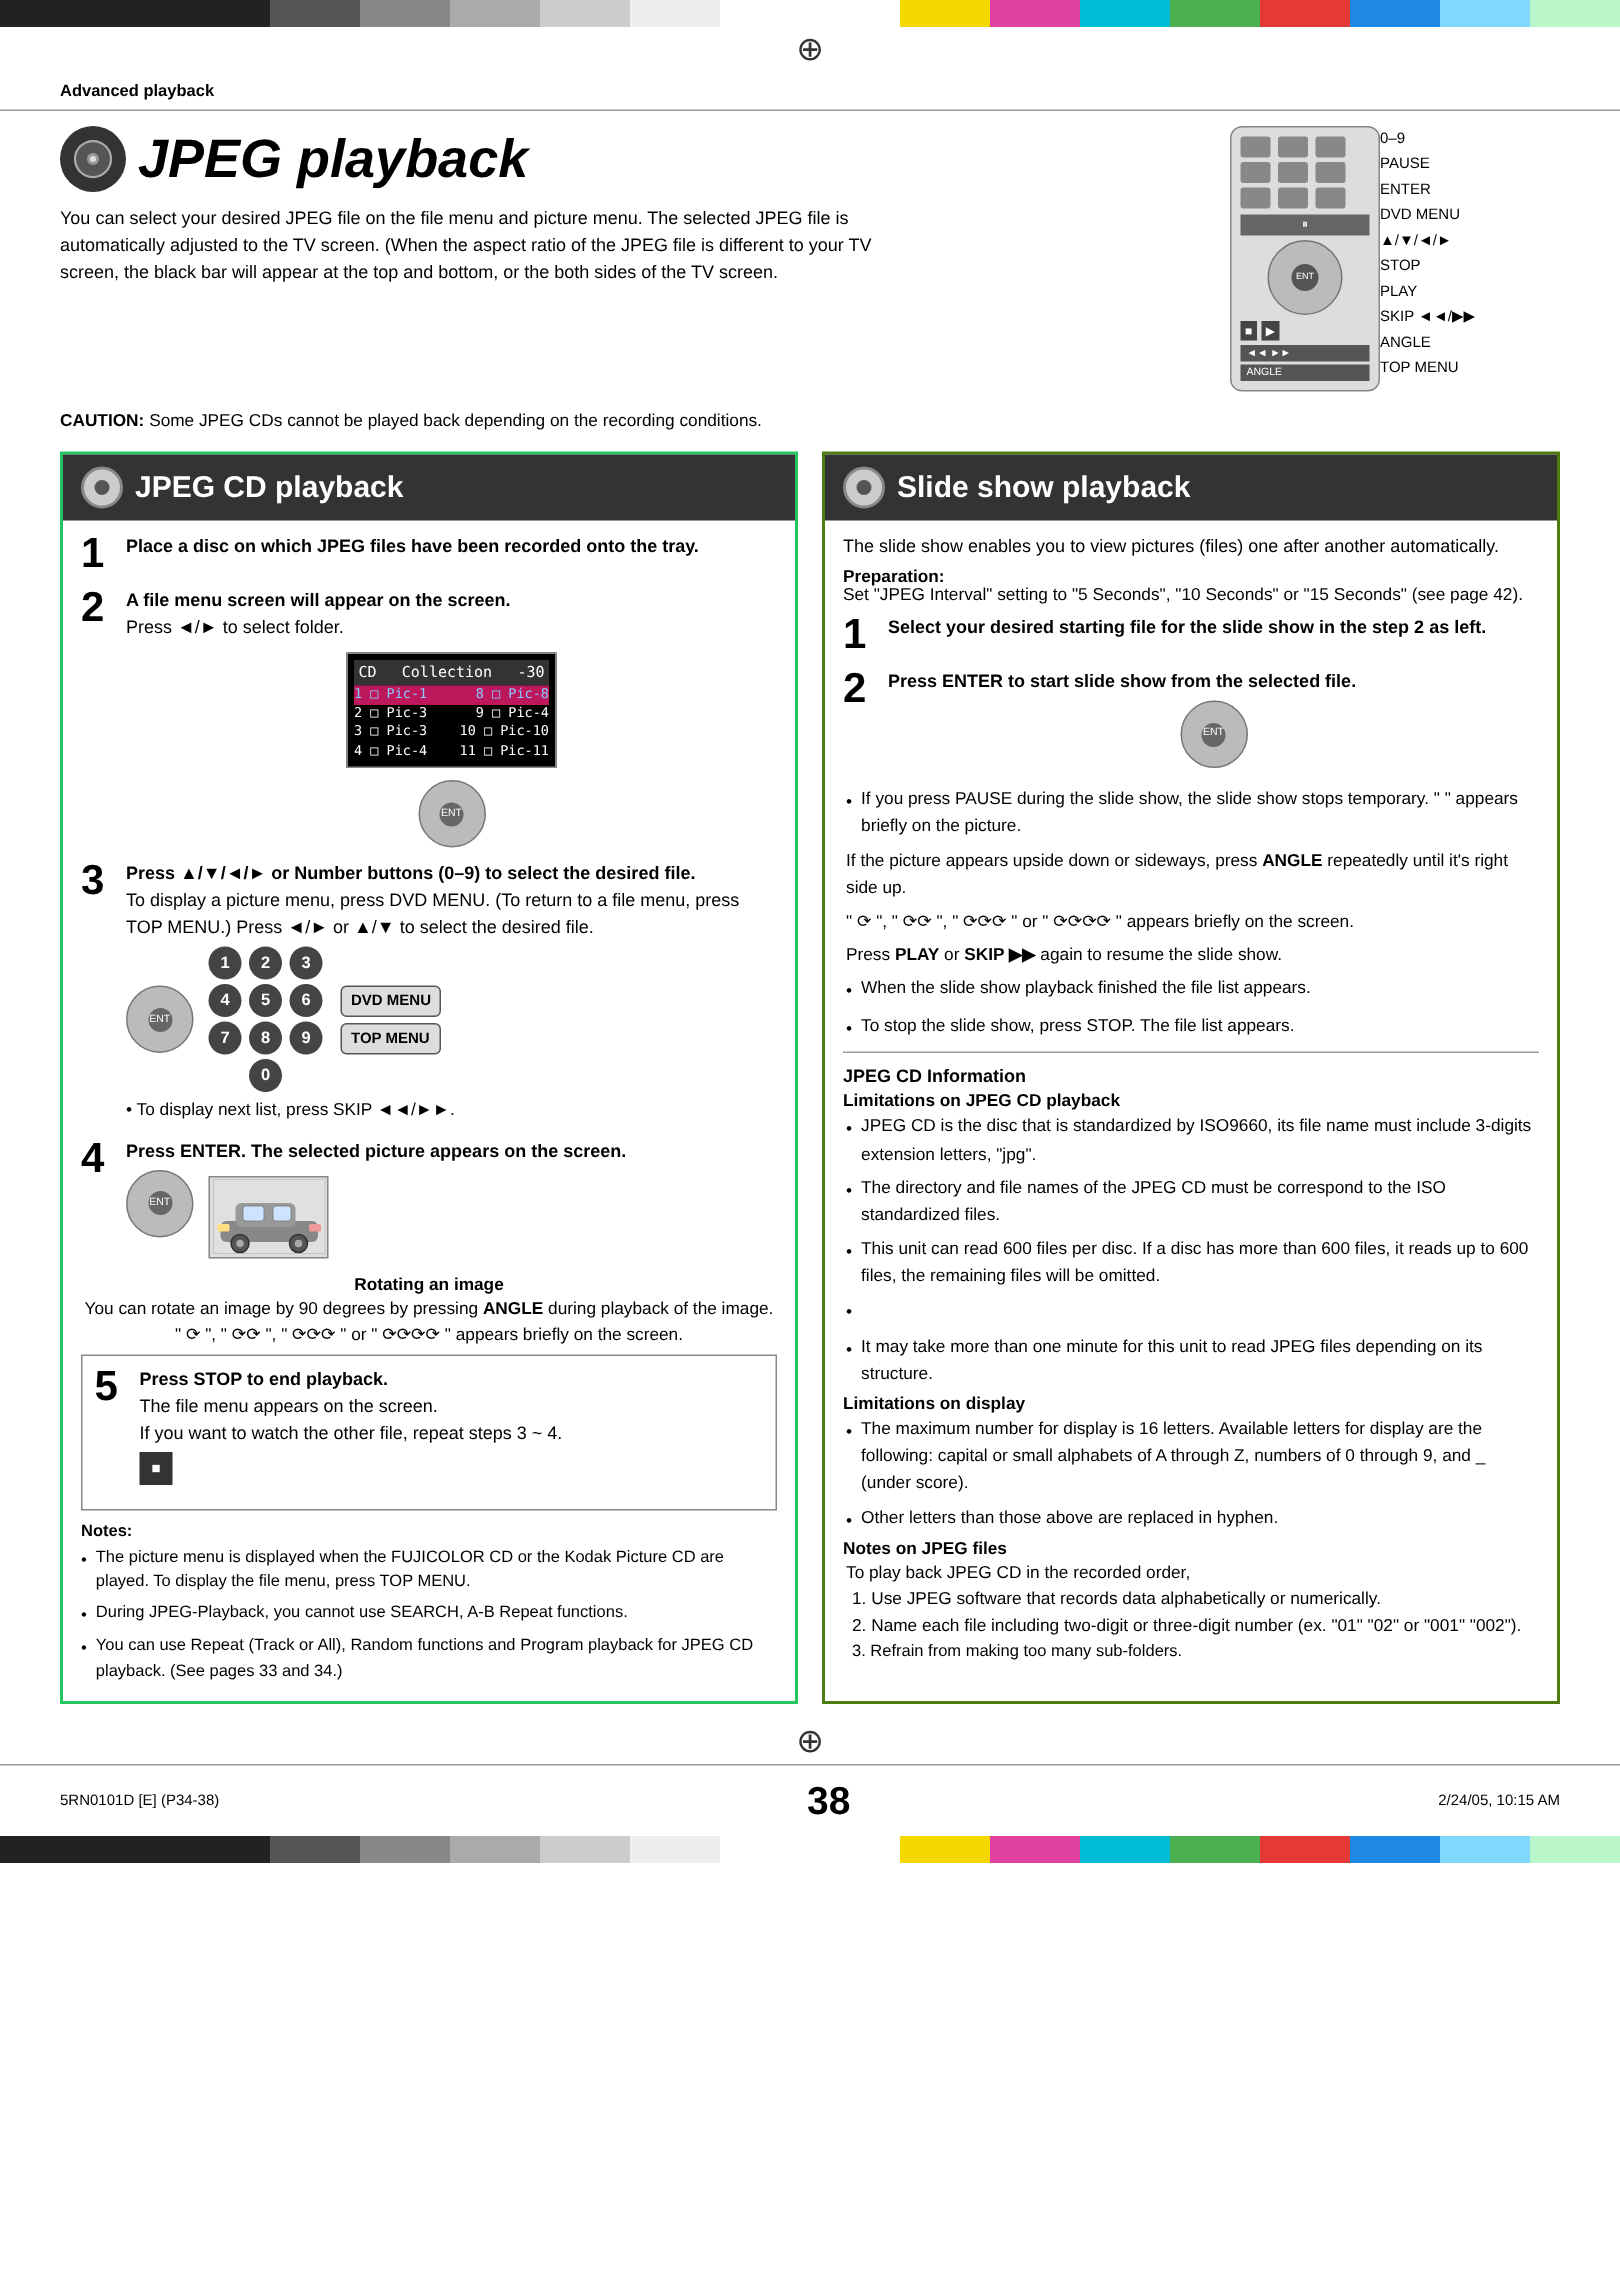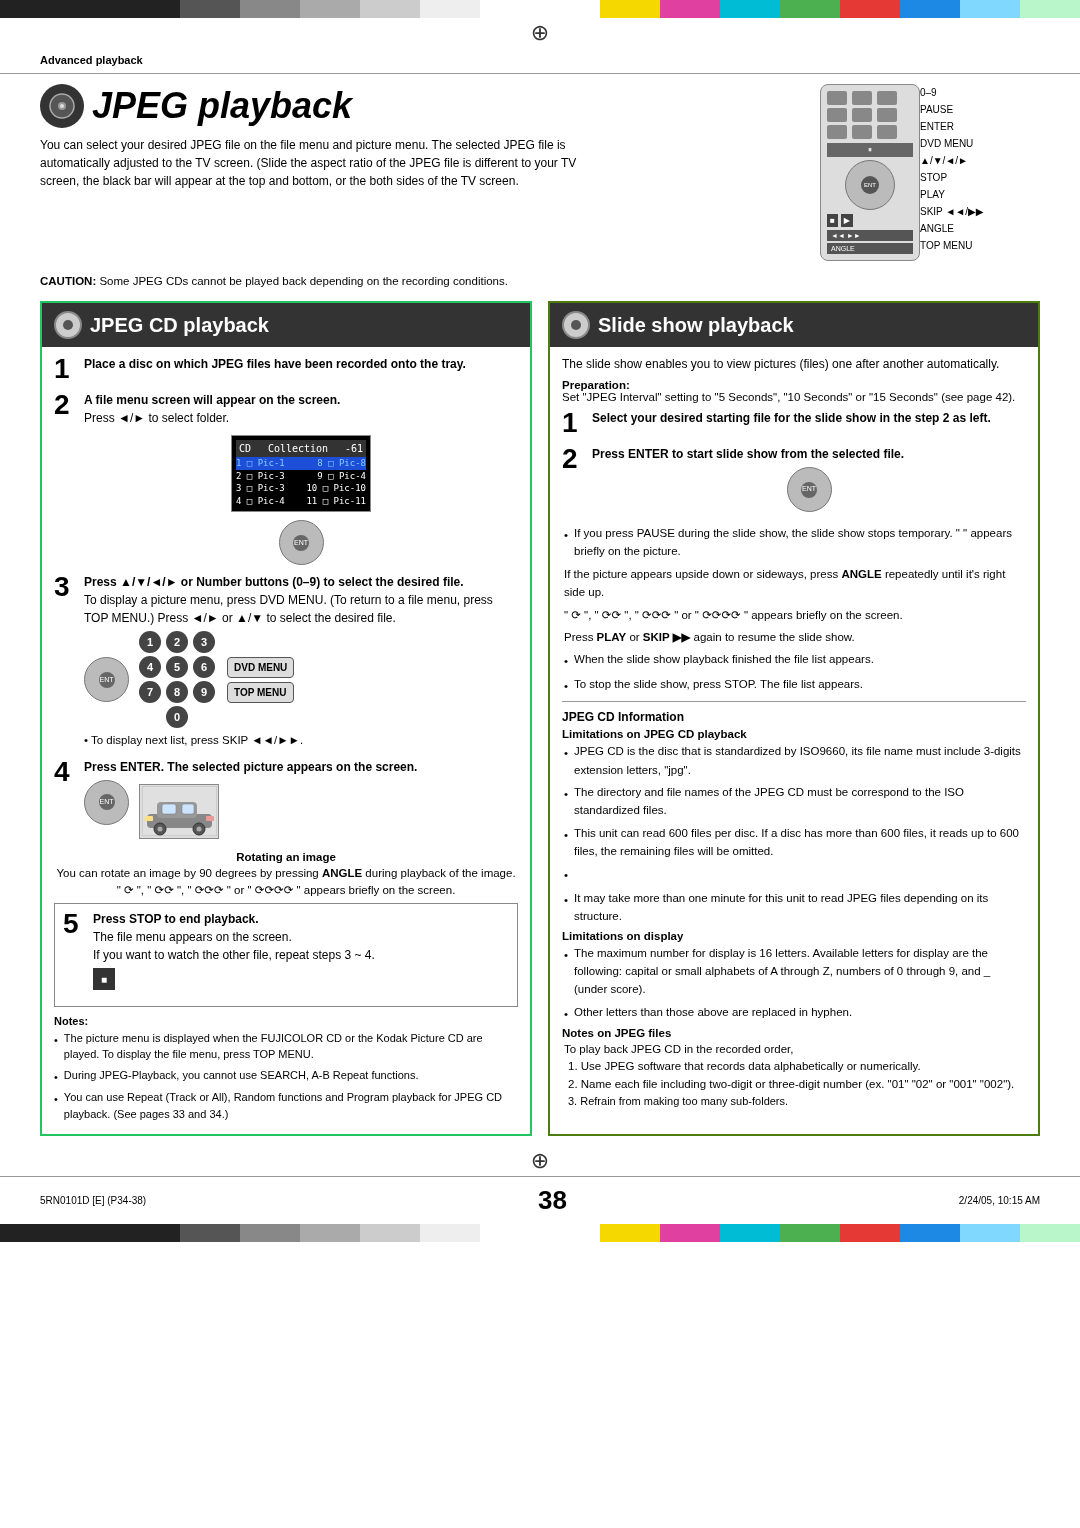--- a/index.html
+++ b/index.html
@@ -239,21 +239,21 @@
       margin: 4px auto;
       font-family: monospace;
     }
     .file-menu-box .fm-row {
       display: flex;
       justify-content: space-between;
       font-size: 9px;
       line-height: 1.4;
     }
     .file-menu-box .fm-row.selected {
-      background: #1d4ed8;
+      background: #be185d;
       color: #8cf;
     }
     .num-btn {
       width: 22px; height: 22px;
       background: #444;
       color: #fff;
       border-radius: 50%;
       display: flex; align-items: center; justify-content: center;
       font-size: 11px;
       font-weight: bold;
@@ -460,21 +460,21 @@
       <div class="jpeg-title">
         <span class="title-icon">
           <svg viewBox="0 0 26 26" xmlns="http://www.w3.org/2000/svg">
             <circle cx="13" cy="13" r="12" fill="#555" stroke="#aaa" stroke-width="1.5"></circle>
             <circle cx="13" cy="13" r="4" fill="#999"></circle>
             <circle cx="13" cy="13" r="2" fill="#ddd"></circle>
           </svg>
         </span>
         <span>JPEG playback</span>
       </div>
-      <div class="intro-text">You can select your desired JPEG file on the file menu and picture menu. The selected JPEG file is automatically adjusted to the TV screen. (Slide the aspect ratio of the JPEG file is different to your TV screen, the black bar will appear at the top and bottom, or the both sides of the TV screen.</div>
+      <div class="intro-text">You can select your desired JPEG file on the file menu and picture menu. The selected JPEG file is automatically adjusted to the TV screen. (When the aspect ratio of the JPEG file is different to your TV screen, the black bar will appear at the top and bottom, or the both sides of the TV screen.</div>
     </div>
 
     <div class="remote-diagram">
       <div class="remote-row">
 
         <div style="width:90px; flex-shrink:0;">
           <div class="remote-box">
             <div class="remote-buttons-grid">
               <div class="rbtn"></div>
               <div class="rbtn"></div>
@@ -547,21 +547,21 @@
           <div class="step-num">2</div>
           <div class="step-content">
             <strong>A file menu screen will appear on the screen.</strong><br>
             <span>Press ◄/► to select folder.</span>
             
             <div style="display:flex; justify-content:center; margin-top:4px;">
               <div class="file-menu-box">
                 <div style="display:flex; justify-content:space-between; background:#333; padding:1px 3px;">
                   <span>CD</span>
                   <span>Collection</span>
-                  <span>-61</span>
+                  <span>-30</span>
                 </div>
                 <div class="fm-row selected">
                   <span>1 □ Pic-1</span>
                     <span>8 □ Pic-8</span>
                 </div>
                 <div class="fm-row">
                   <span>2 □ Pic-3</span>
                     <span>9 □ Pic-4</span>
                 </div>
                 <div class="fm-row">

